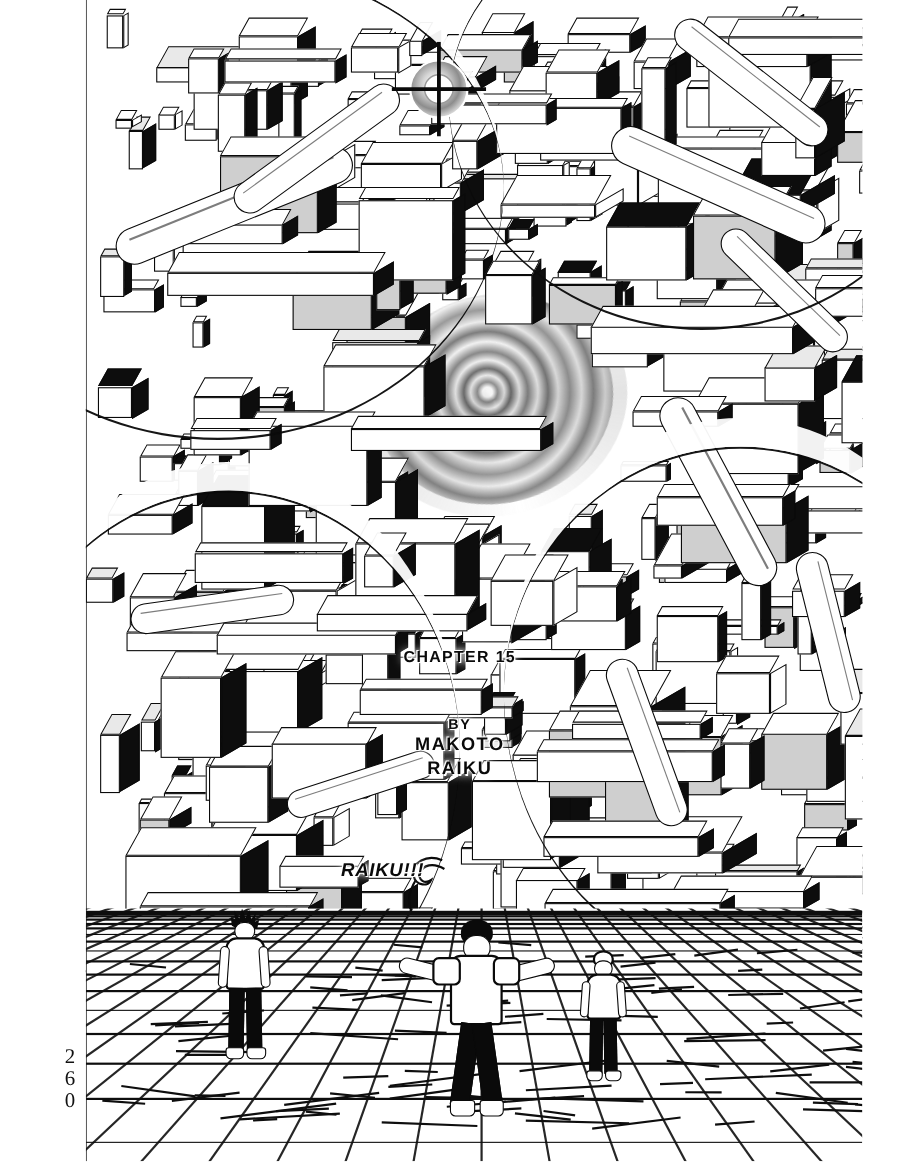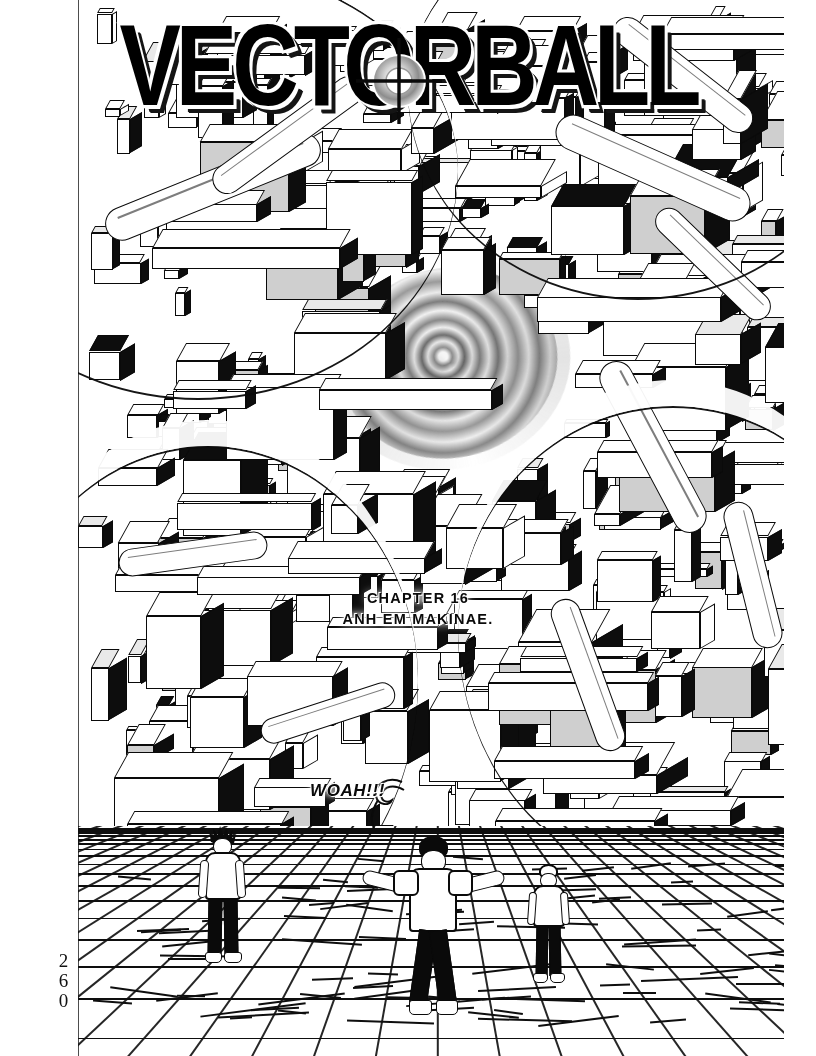--- a/index.html
+++ b/index.html
@@ -2008,45 +2008,46 @@
         <div class="ch-shoe" style="left: 7.6px; top: 110.96px; width: 15.2px; height: 9.88px;"></div>
         <div class="ch-shoe" style="left: 25.08px; top: 110.96px; width: 15.2px; height: 9.88px;"></div>
       </div>
 
     <svg id="woah-tail" viewBox="0 0 46 60">
       <path d="M42 12 C28 6, 14 14, 16 26 C18 36, 30 36, 32 30 C26 34, 20 30, 22 24 C24 16, 34 14, 44 20" fill="none" stroke="#0a0a0a" stroke-width="2"></path>
       <path d="M18 30 C12 40, 10 50, 14 58" fill="none" stroke="#0a0a0a" stroke-width="2"></path>
     </svg>
   </div>
 
-  <div id="title-wrap">
-    <div id="title"><span class="ttl-inner">VECTORBALL</span></div>
-  </div>
   <svg id="crosshair" viewBox="0 0 86 86">
     <defs>
       <radialGradient id="tgrad" cx="44%" cy="42%" r="62%">
         <stop offset="0%" stop-color="#ffffff"></stop>
         <stop offset="35%" stop-color="#d6d6d6"></stop>
         <stop offset="70%" stop-color="#8d8d8d"></stop>
         <stop offset="100%" stop-color="#efefef"></stop>
       </radialGradient>
     </defs>
     <circle cx="43" cy="43" r="26" fill="url(#tgrad)"></circle>
     <circle cx="43" cy="43" r="26" fill="none" stroke="#ffffff" stroke-width="2"></circle>
     <circle cx="43" cy="43" r="13" fill="#ffffff" stroke="#9a9a9a" stroke-width="1.4"></circle>
     <line x1="43" y1="0" x2="43" y2="86" stroke="#0a0a0a" stroke-width="3.4"></line>
     <line x1="0" y1="43" x2="86" y2="43" stroke="#0a0a0a" stroke-width="3.4"></line>
     <line x1="43" y1="30" x2="43" y2="43" stroke="#0a0a0a" stroke-width="2.6"></line>
     <line x1="43" y1="43" x2="56" y2="43" stroke="#0a0a0a" stroke-width="2.6"></line>
   </svg>
 
   <div class="credit" id="chapter-block">
-    <div>CHAPTER 16</div>
-    <div>ANH EM MAKINAE.</div>
+    <div>CHAPTER 15</div>
   </div>
 
-
-  <div id="woah">WOAH!!!</div>
+  <div class="credit" id="author-block">
+    <div class="by">BY</div>
+    <div class="nm">MAKOTO</div>
+    <div class="nm">RAIKU</div>
+  </div>
+
+  <div id="woah">RAIKU!!!</div>
 
   <div id="pagenum">260</div>
 
 
 </div>
 
 </body></html>

